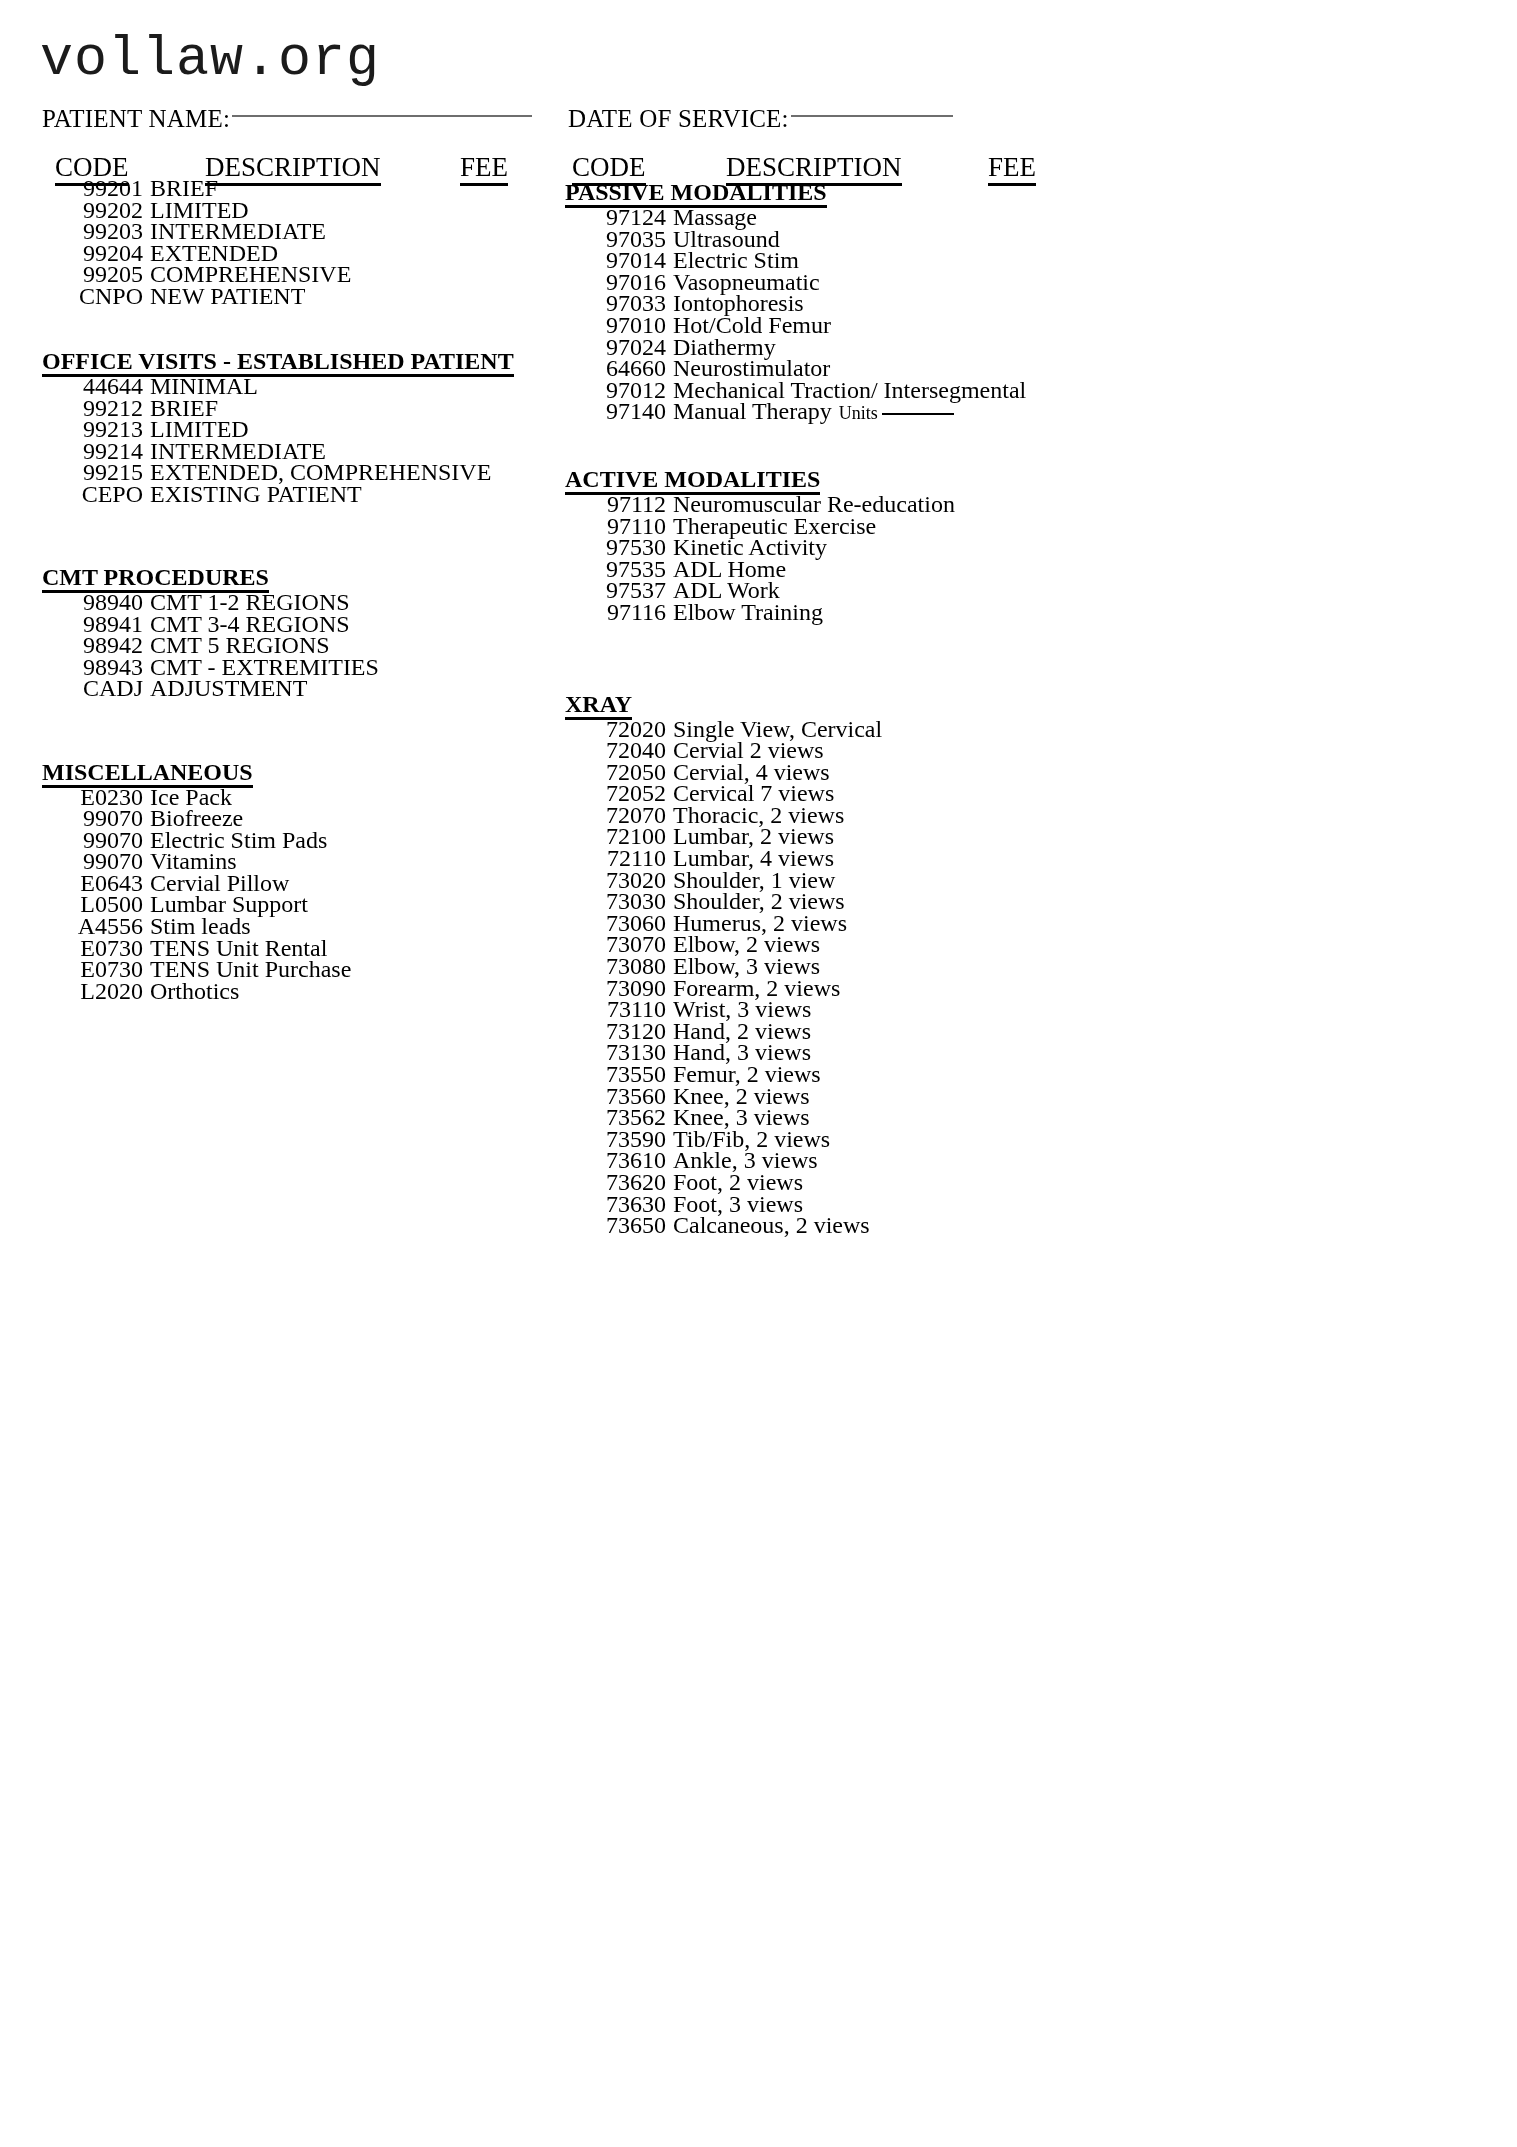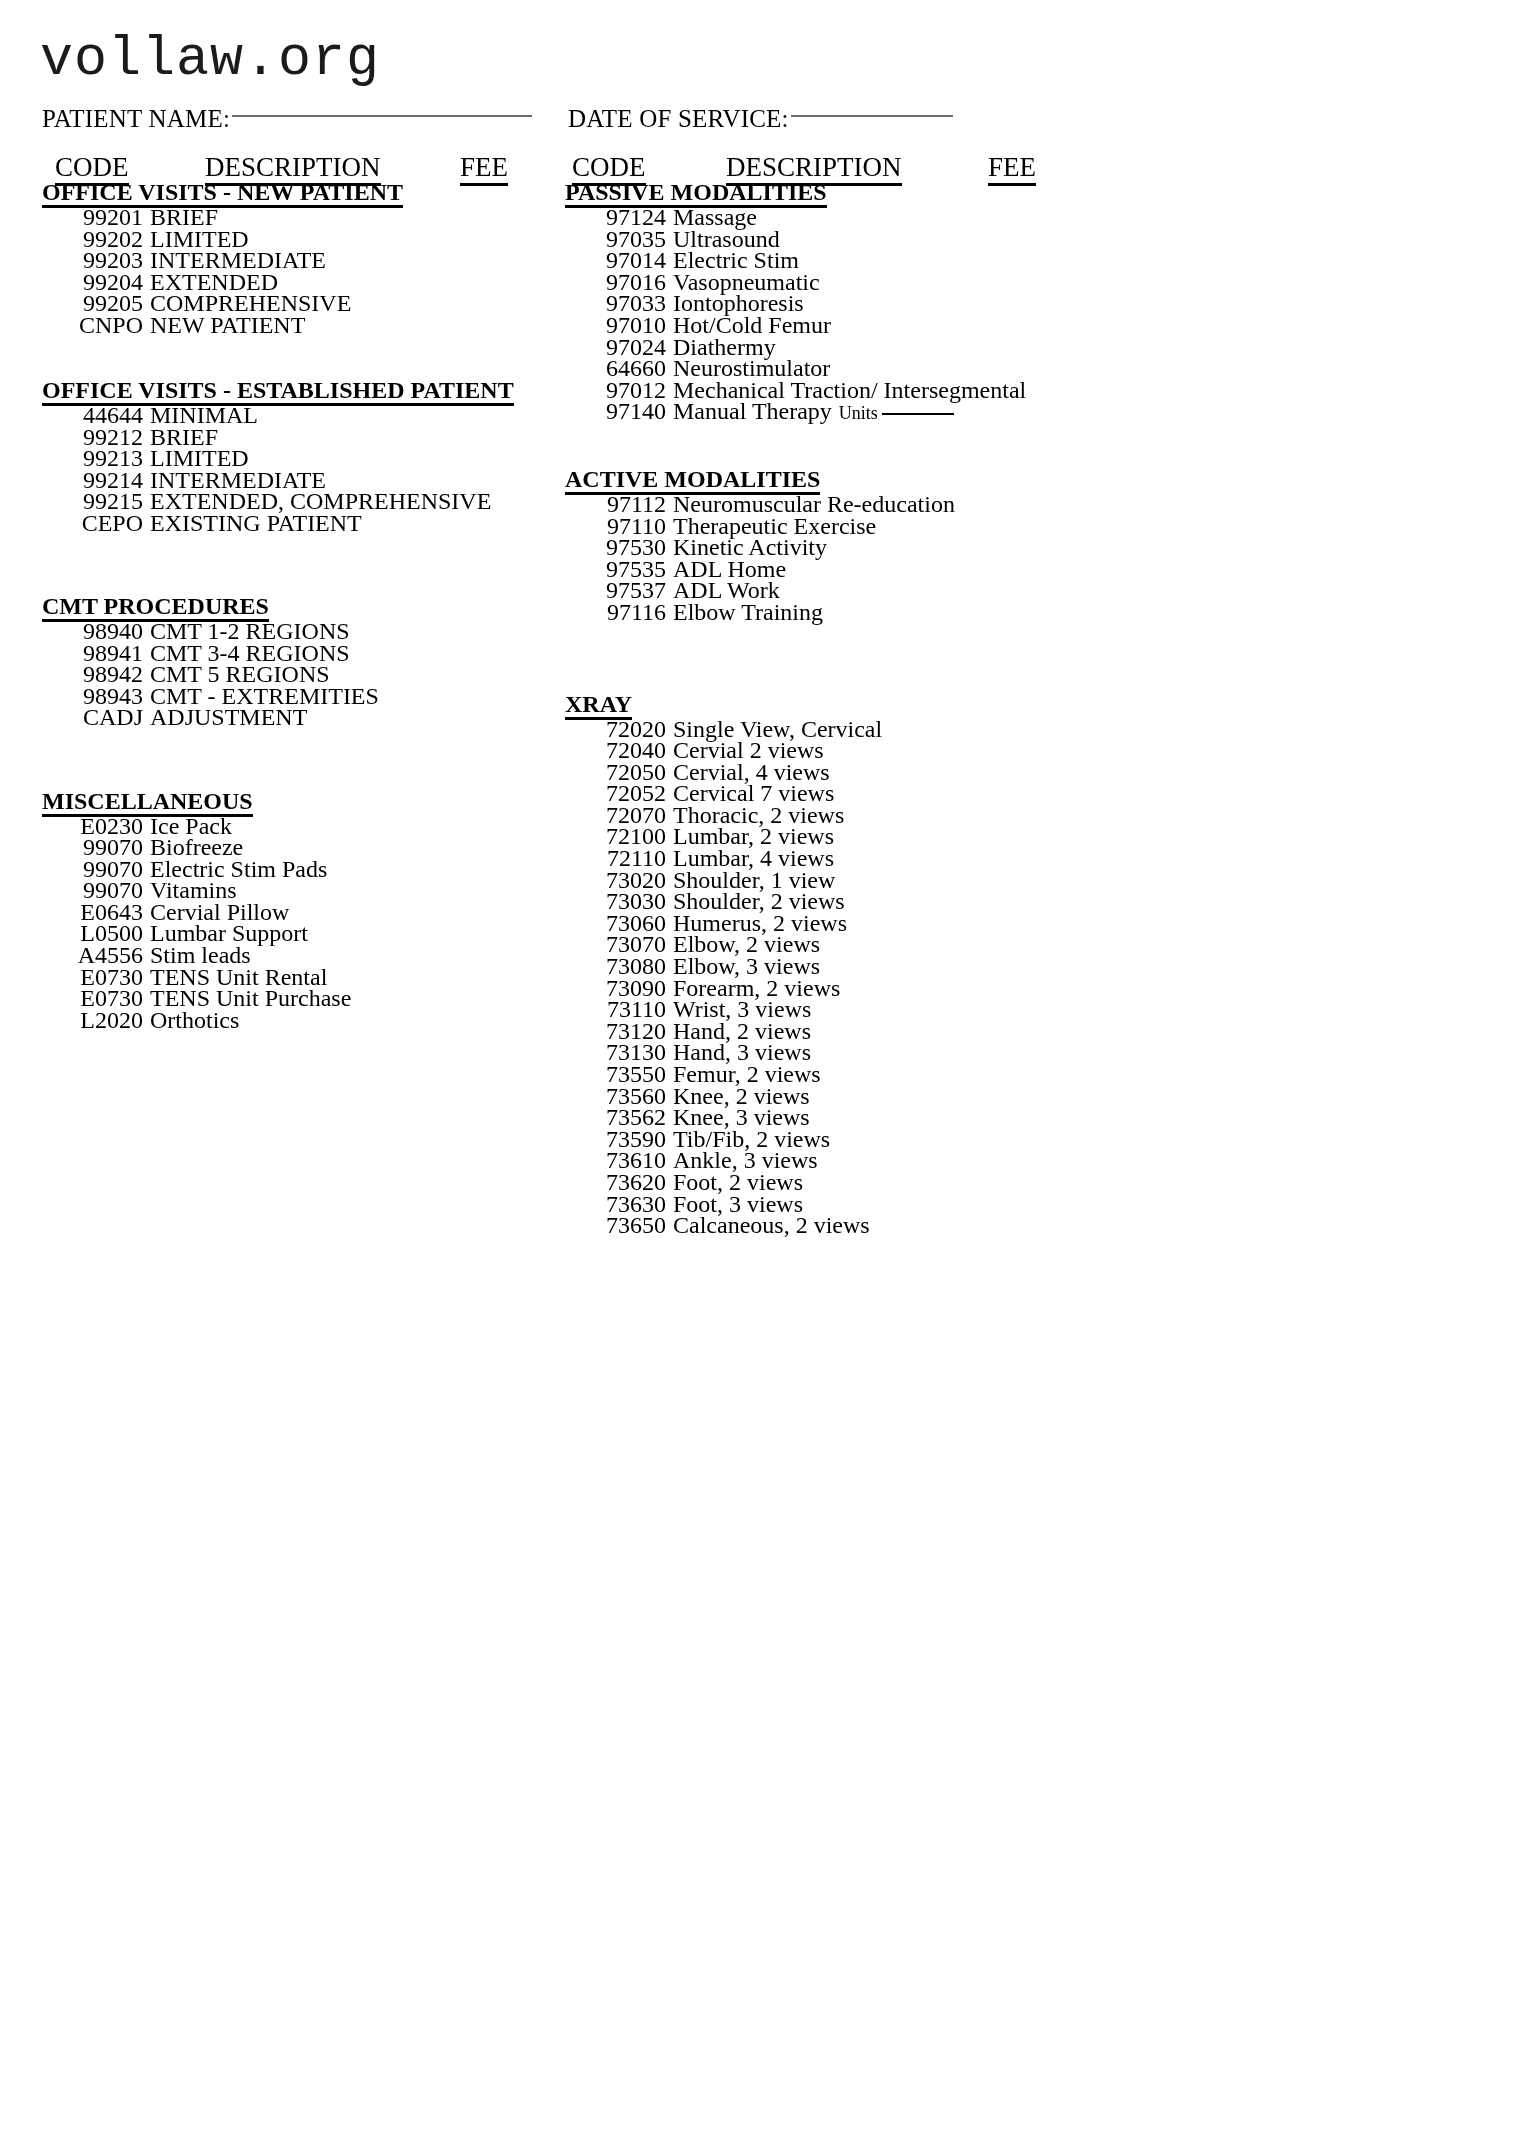--- a/index.html
+++ b/index.html
@@ -149,21 +149,20 @@
   <div class="col-header" style="left:55px;  top:152px;"><span>CODE</span></div>
   <div class="col-header" style="left:205px; top:152px;"><span>DESCRIPTION</span></div>
   <div class="col-header" style="left:460px; top:152px;"><span>FEE</span></div>
 
   <div class="col-header" style="left:572px;  top:152px;"><span>CODE</span></div>
   <div class="col-header" style="left:726px;  top:152px;"><span>DESCRIPTION</span></div>
   <div class="col-header" style="left:988px;  top:152px;"><span>FEE</span></div>
 
   <div class="column" id="column-left">
       <div class="section caps">
-        <div class="section-title"><span>OFFICE VISITS - NEW PATIENT</span></div>
         <ul class="code-list">
           <li class="code-row">
             <span class="code-cell">99201</span>
             <span class="desc-cell">BRIEF</span>
           </li>
           <li class="code-row">
             <span class="code-cell">99202</span>
             <span class="desc-cell">LIMITED</span>
           </li>
           <li class="code-row">

